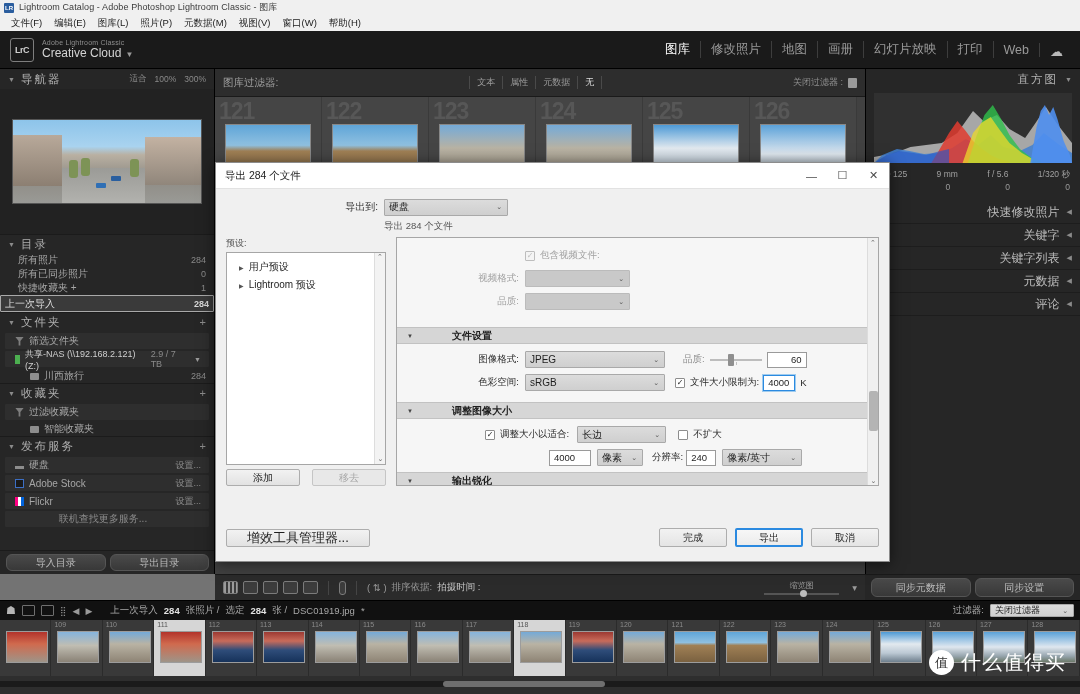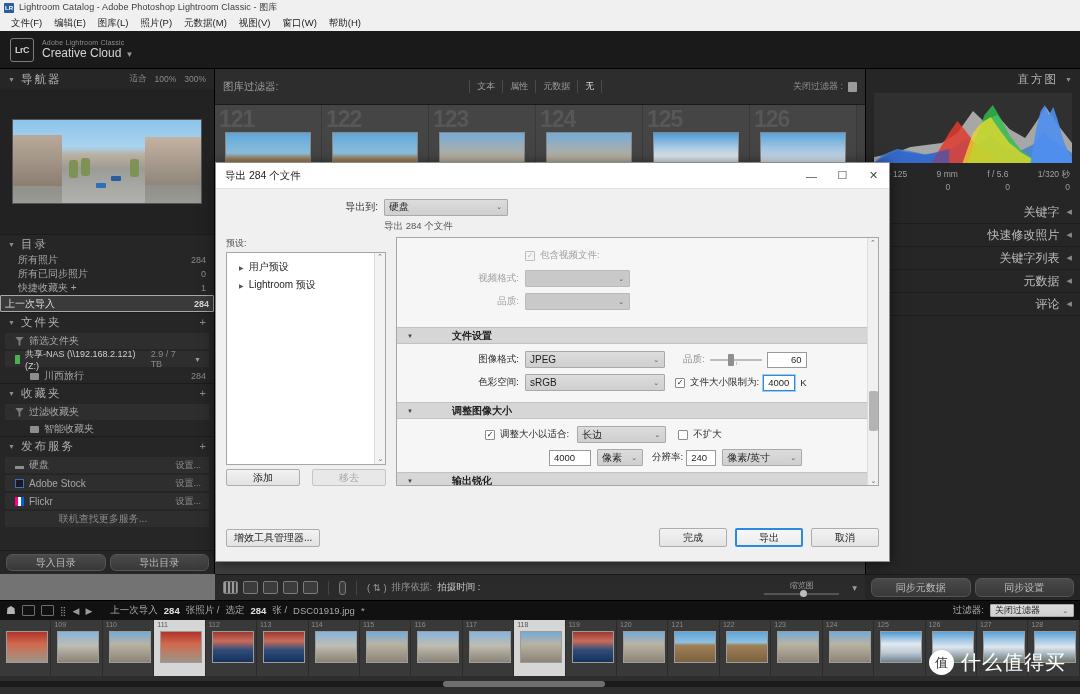--- a/index.html
+++ b/index.html
@@ -112,21 +112,21 @@
     display:flex; gap:4px; padding:3px 6px; background:#262626; border-top:1px solid #1b1b1b;
   }
   .lrbtn {
     flex:1; background:linear-gradient(#4a4a4a,#383838); border:1px solid #555;
     border-radius:6px; color:#bdbdbd; font-size:10px;
     display:flex; align-items:center; justify-content:center;
   }
 
   
   .filterbar {
-    height:36px; background:#2d2d2d; border-bottom:1px solid #1a1a1a;
+    height:28px; background:#2d2d2d; border-bottom:1px solid #1a1a1a;
     display:flex; align-items:center; padding:0 8px; color:#9d9d9d; font-size:10.5px;
   }
   .filterbar .fseg { padding:0 7px; border-right:1px solid #4a4a4a; font-size:9px; color:#9d9d9d; }
   .filterbar .fgroup { margin-left:auto; margin-right:auto; display:flex; border-left:1px solid #4a4a4a;align-items:flex-end; }
   .filterbar .fsel { color:#ddd; }
   .filterbar .fright { font-size:9px; color:#8f8f8f; display:flex; align-items:center; gap:5px; }
   .lockico { width:9px; height:10px; background:#9a9a9a; border-radius:1px; }
 
   .grid { display:flex; flex-wrap:wrap; background:#414141; height:485px; align-content:flex-start; }
   .cell { width:107px; height:97px; background:#454545; border-right:1px solid #3a3a3a; border-bottom:1px solid #3a3a3a; position:relative; }
@@ -265,23 +265,23 @@
     border:1px solid #9a9a9a; background:#fff; height:16px; font-size:9.5px; color:#1e1e1e;
     display:flex; align-items:center; padding:0 4px;
   }
   .txtin.focus { border:1px solid #2b8ae0; outline:1px solid #9fcbee; }
   .slid { width:52px; height:2px; background:#bdbdbd; position:relative; margin:0 5px; }
   .slid .knob { position:absolute; left:36%; top:-5px; width:6px; height:12px; background:#8f8f8f; border-radius:1px; }
   .slid .tick { position:absolute; left:50%; top:3px; width:1px; height:3px; background:#c0c0c0; }
 
   .dlg-footer { position:absolute; left:0; bottom:0; width:100%; height:52px; }
   .plugbtn {
-    position:absolute; left:10px; bottom:14px; height:18px; padding:0 7px;
+    position:absolute; left:10px; bottom:14px; height:18px; padding:0 20px;
     background:linear-gradient(#f2f2f2,#e2e2e2); border:1px solid #adadad; border-radius:2px;
-    font-size:10px; color:#1e1e1e; display:flex; align-items:center;
+    font-size:13px; color:#1e1e1e; display:flex; align-items:center;
   }
   .footbtns { position:absolute; right:10px; bottom:14px; display:flex; gap:8px; }
   .fbtn {
     width:68px; height:19px; background:linear-gradient(#f2f2f2,#e4e4e4); border:1px solid #adadad;
     border-radius:2px; font-size:10px; color:#1e1e1e; display:flex; align-items:center; justify-content:center;
   }
   .fbtn.primary { border:2px solid #2b8ae0; background:linear-gradient(#f7f7f7,#ececec); }
 
   
   .wm { position:absolute; right:14px; bottom:18px; display:flex; align-items:center; gap:7px; z-index:40; }
@@ -311,20 +311,30 @@
     </div>
 
   <div class="identity">
     <div class="lrc-logo">LrC</div>
     <div class="idtext">
       <div class="l1">Adobe Lightroom Classic</div>
       <div class="l2">
         <span>Creative Cloud</span><span class="caret">▼</span>
       </div>
     </div>
+    <div class="modules" id="modules">
+        <span class="mod active">图库</span>
+        <span class="mod">修改照片</span>
+        <span class="mod">地图</span>
+        <span class="mod">画册</span>
+        <span class="mod">幻灯片放映</span>
+        <span class="mod">打印</span>
+        <span class="mod">Web</span>
+        <span class="cloud-icon" style="font-size: 13px; color: rgb(185, 185, 185);">☁</span>
+      </div>
   </div>
 
   <div class="leftpanel">
     <div class="panel-head">
       <span class="tri">▼</span>
       <span class="title">导航器</span>
       <span class="zooms">
         <span>适合</span>
         <span>100%</span>
         <span>300%</span>
@@ -523,25 +533,25 @@
     </div>
     <div class="histmeta2" id="hist-row2">
         <span>284</span>
         <span>0</span>
         <span>0</span>
         <span>0</span>
       </div>
     <div style="height:8px;background:#262626"></div>
     <div id="rp-sections">
         <div class="rp-row">
+          <span>快速修改照片</span>
+          <span class="tri">◀</span>
+        </div>
+        <div class="rp-row">
           <span>关键字</span>
-          <span class="tri">◀</span>
-        </div>
-        <div class="rp-row">
-          <span>快速修改照片</span>
           <span class="tri">◀</span>
         </div>
         <div class="rp-row">
           <span>关键字列表</span>
           <span class="tri">◀</span>
         </div>
         <div class="rp-row">
           <span>元数据</span>
           <span class="tri">◀</span>
         </div>

